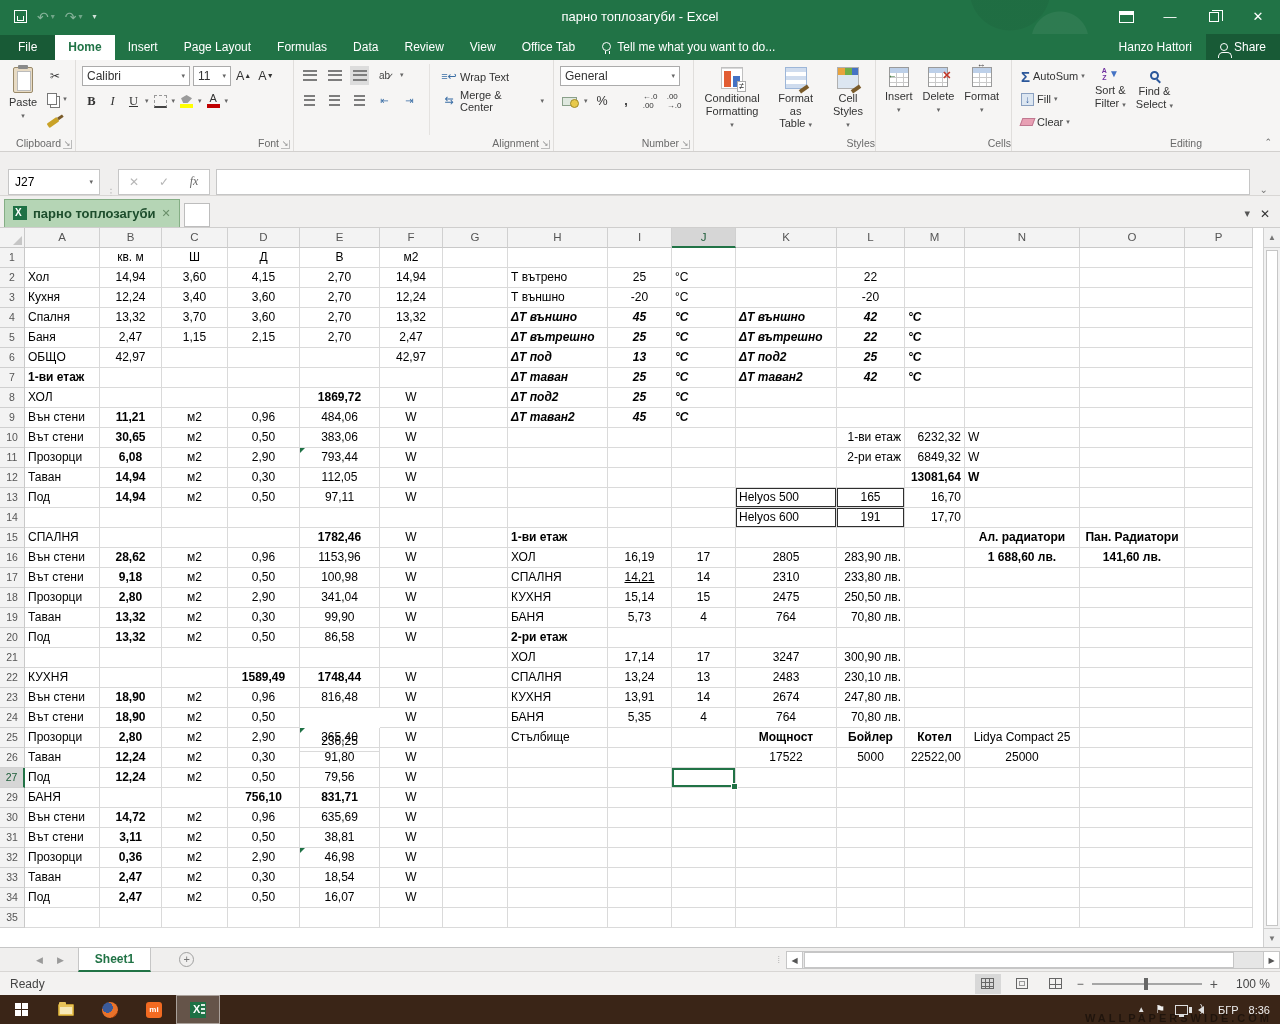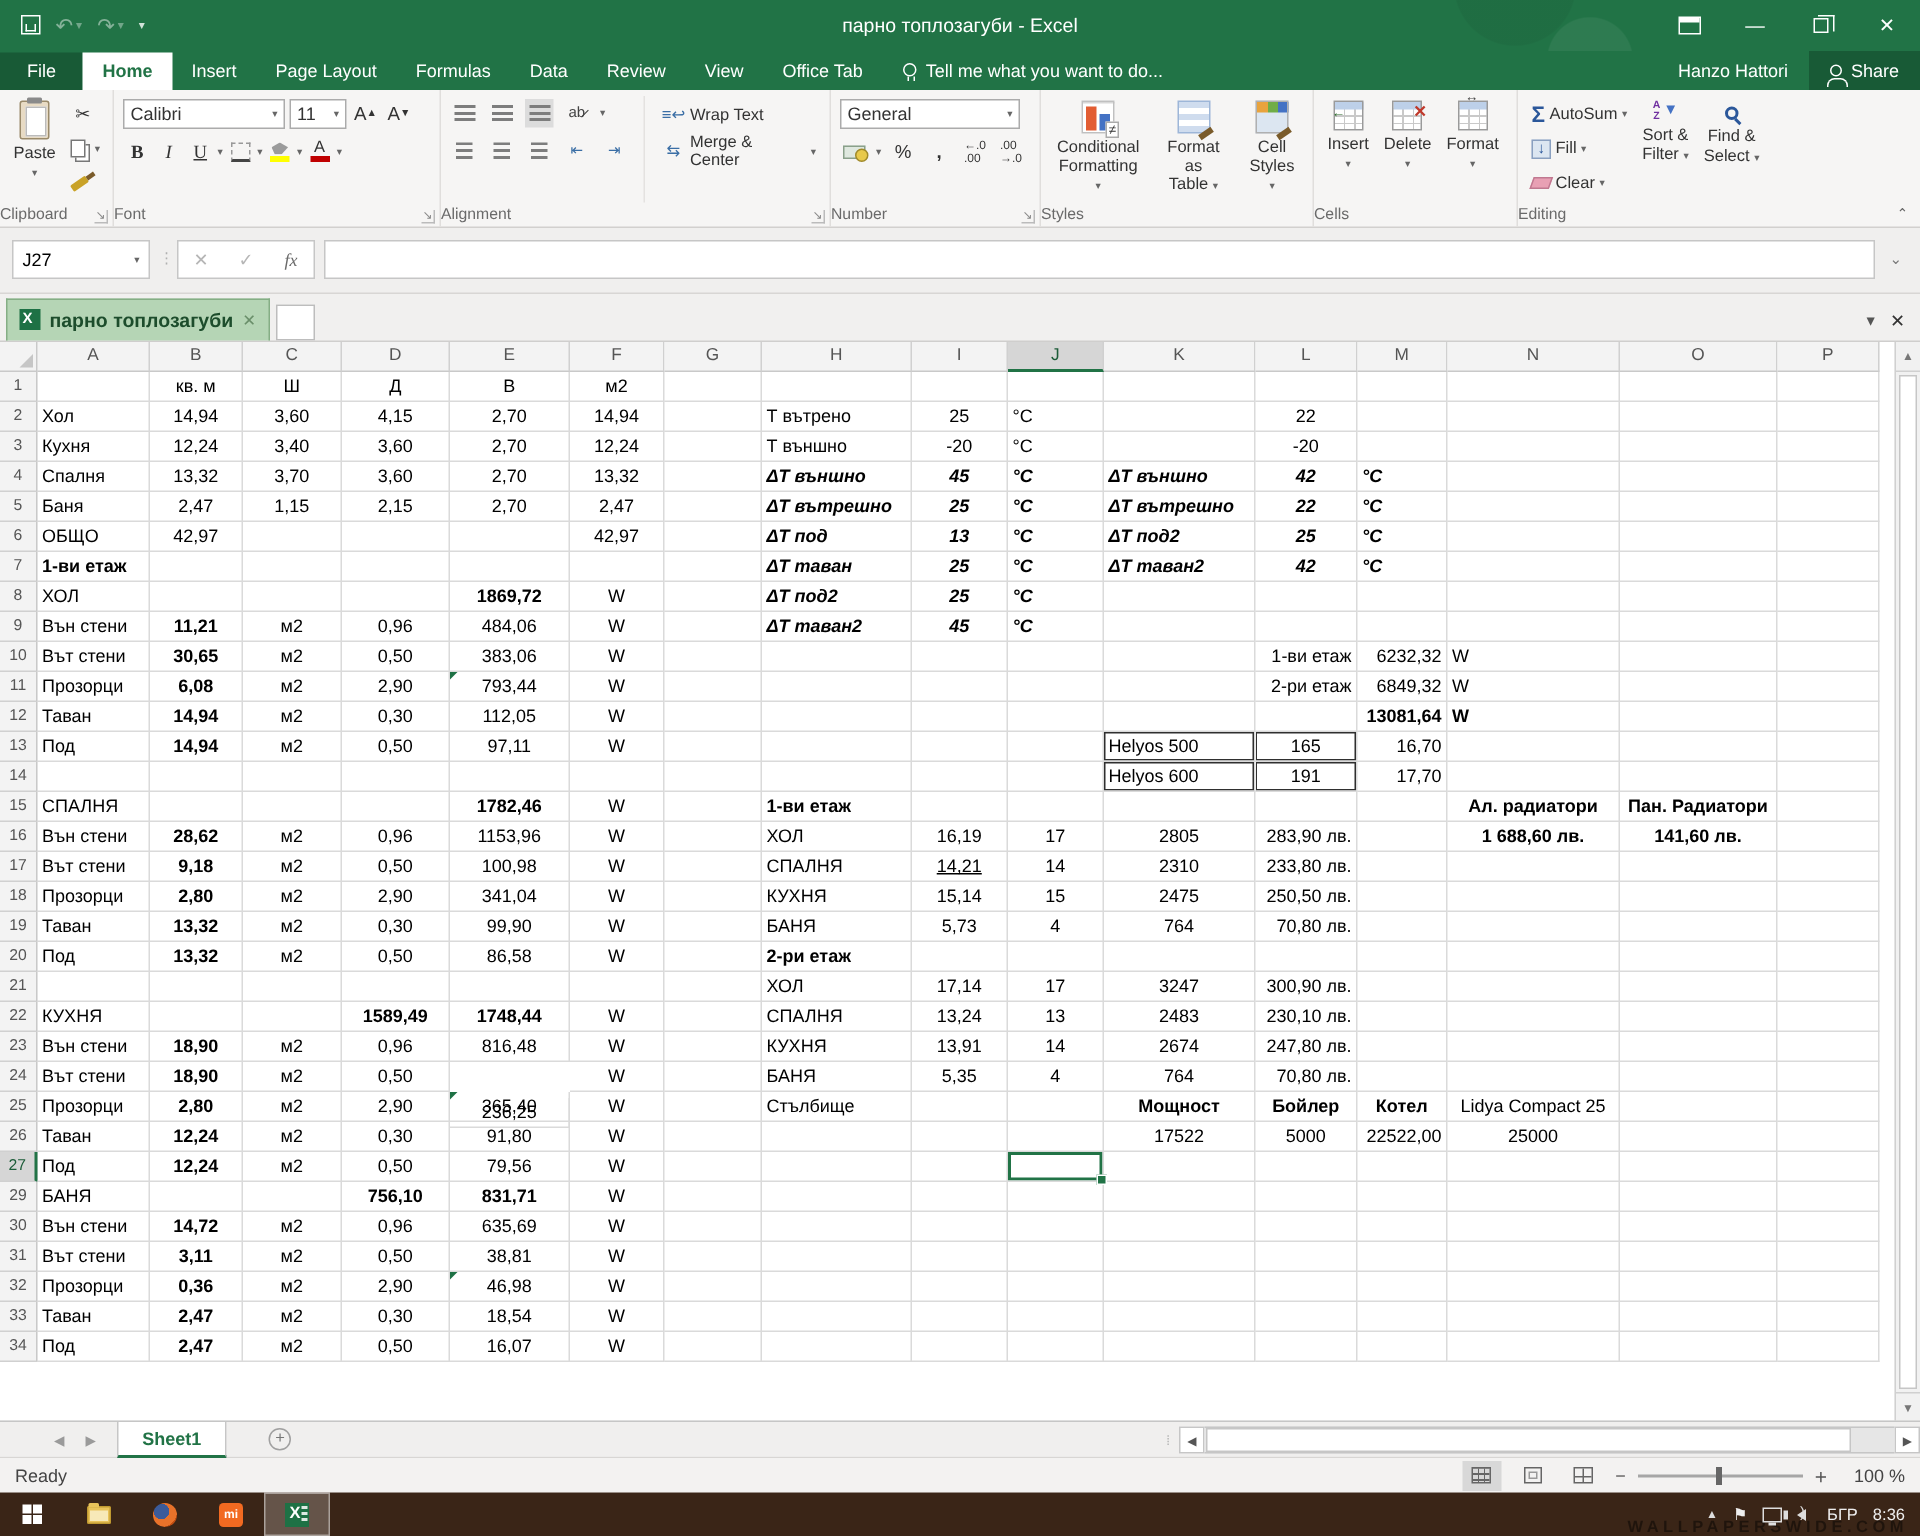--- a/index.html
+++ b/index.html
@@ -35,21 +35,21 @@
   .bulb::after{ content:''; position:absolute; left:2px; top:8px; width:3px; height:3px; border-left:1.2px solid #fff; border-right:1.2px solid #fff;}
   .tab-right { margin-left:auto; display:flex; align-items:flex-end; gap:4px; }
   .username { font-size:12px; padding-bottom:6px; margin-right:10px;}
   .sharebtn { background:#185a36; height:26px; display:flex; align-items:center; gap:6px; padding:0 14px; font-size:12px; }
   .person { width:8px; height:8px; border:1.2px solid #fff; border-radius:50%; position:relative;}
   .person::after{content:''; position:absolute; left:-3px; top:8px; width:12px; height:5px; border:1.2px solid #fff; border-bottom:none; border-radius:5px 5px 0 0;}
 
   
   .ribbon { height:92px; background:#f6f5f4; border-bottom:1px solid #d2d0ce; display:flex; position:relative; font-size:11px; color:#333; }
   .rgroup { position:relative; border-right:1px solid #e0dedc; padding:4px 4px 16px; display:flex; }
-  .rlabel { position:absolute; bottom:2px; left:0; right:14px; text-align:left; font-size:10.5px; color:#6a6a6a; }
+  .rlabel { position:absolute; bottom:2px; left:0; right:14px; text-align:right; font-size:10.5px; color:#6a6a6a; }
   .launcher { position:absolute; bottom:2px; right:3px; font-size:8px; color:#8a8a8a; border:1px solid #bbb; border-top:none;border-left:none; width:9px; height:9px; text-align:center; line-height:8px;}
   .bigbtn { display:flex; flex-direction:column; align-items:center; justify-content:flex-start; padding:3px 5px; gap:3px; text-align:center; line-height:1.15; }
   .dd { font-size:7px; color:#666; }
   .stack { display:flex; flex-direction:column; justify-content:flex-start; gap:2px; padding:2px; }
   .srow { display:flex; align-items:center; gap:3px; height:22px; padding:0 3px; }
   .icon16 { width:16px; height:16px; display:flex; align-items:center; justify-content:center; font-size:12px; }
 
   .clip-ic { width:20px; height:26px; background:#e8dbc4; border:1px solid #9a8a6a; border-radius:2px; position:relative; }
   .clip-ic::before{ content:''; position:absolute; left:4px; top:-3px; width:10px; height:4px; background:#8a8a8a; border-radius:1px;}
   .clip-ic::after{ content:''; position:absolute; left:3px; top:3px; width:12px; height:18px; background:#fff; border:1px solid #bbb;}
@@ -97,21 +97,21 @@
   .sigma { font-size:15px; font-weight:600; color:#2b579a; }
   .filldown-ic { width:13px; height:13px; border:1px solid #8aa0c0; background:#dce6f1; color:#2b579a; font-size:10px; line-height:12px; text-align:center;}
   .eraser-ic { width:13px; height:8px; background:#e8a0b4; transform:skewX(-20deg); border:1px solid #c07890;}
   .az-ic { display:flex; flex-direction:column; font-size:7px; line-height:1; color:#7030a0; font-weight:bold;}
   .funnel { color:#4472c4; font-size:10px;}
   .mag-ic { width:9px; height:9px; border:2px solid #2b579a; border-radius:50%; position:relative;}
   .mag-ic::after{ content:''; position:absolute; right:-4px; bottom:-4px; width:5px; height:2px; background:#2b579a; transform:rotate(45deg);}
   .collapse { position:absolute; right:8px; bottom:4px; color:#666; font-size:9px;}
 
   
-  .fbar { height:44px; background:#f0efee; display:flex; align-items:center; padding:0 8px; gap:6px; border-bottom:1px solid #d8d6d4;}
+  .fbar { height:44px; background:#f0efee; display:flex; align-items:flex-end; padding:0 8px; gap:6px; border-bottom:1px solid #d8d6d4;}
   .namebox { width:92px; height:26px; background:#fff; border:1px solid #c6c6c6; display:flex; align-items:center; font-size:12px; padding:0 6px; }
   .namebox .dd{ margin-left:auto;}
   .vdots { color:#b0b0b0; font-size:10px; letter-spacing:0; line-height:4px; width:6px; text-align:center;}
   .fb-btns { height:26px; background:#fff; border:1px solid #c6c6c6; display:flex; align-items:center; }
   .fb-btn { width:30px; text-align:center; color:#b6b6b6; font-size:12px; }
   .fb-btn.fx { color:#6a6a6a; font-style:italic; font-family:"Liberation Serif",serif; }
   .finput { flex:1; height:26px; background:#fff; border:1px solid #c6c6c6; display:flex; align-items:center; padding:0 6px;}
   .fexpand { color:#777; font-size:10px; padding:0 4px;}
 
   
@@ -1129,20 +1129,39 @@
           <div class="cell" style="width: 100px;"></div>
           <div class="cell" style="width: 64px;"></div>
           <div class="cell" style="width: 64px;"></div>
           <div class="cell" style="width: 101px;"></div>
           <div class="cell" style="width: 68px;"></div>
           <div class="cell" style="width: 60px;"></div>
           <div class="cell" style="width: 115px;"></div>
           <div class="cell" style="width: 105px;"></div>
           <div class="cell" style="width: 68px;"></div>
         </div>
+        <div class="gridrow">
+          <div class="rowhdr">35</div>
+          <div class="cell" style="width: 75px;"></div>
+          <div class="cell" style="width: 62px;"></div>
+          <div class="cell" style="width: 66px;"></div>
+          <div class="cell" style="width: 72px;"></div>
+          <div class="cell" style="width: 80px;"></div>
+          <div class="cell" style="width: 63px;"></div>
+          <div class="cell" style="width: 65px;"></div>
+          <div class="cell" style="width: 100px;"></div>
+          <div class="cell" style="width: 64px;"></div>
+          <div class="cell" style="width: 64px;"></div>
+          <div class="cell" style="width: 101px;"></div>
+          <div class="cell" style="width: 68px;"></div>
+          <div class="cell" style="width: 60px;"></div>
+          <div class="cell" style="width: 115px;"></div>
+          <div class="cell" style="width: 105px;"></div>
+          <div class="cell" style="width: 68px;"></div>
+        </div>
       </div>
     <div class="vscroll">
       <div class="varrow">▲</div>
       <div class="vthumb"></div>
       <div class="varrow" style="border-top:1px solid #d0d0d0; border-bottom:none;">▼</div>
     </div>
   </div>
 
   <div class="sheetbar">
     <div class="navarrows">

